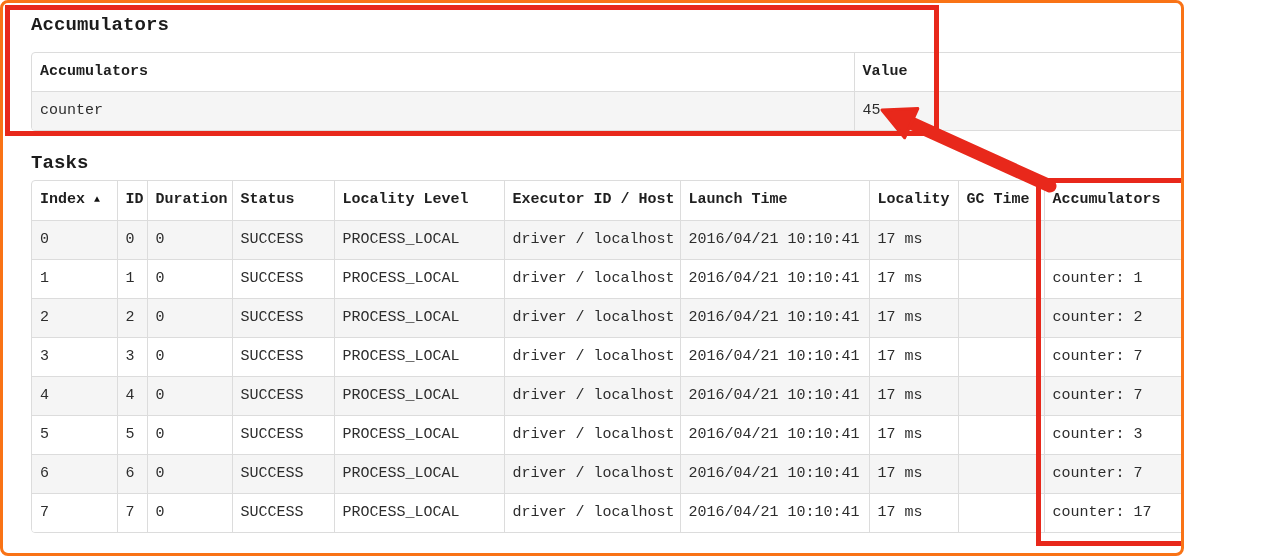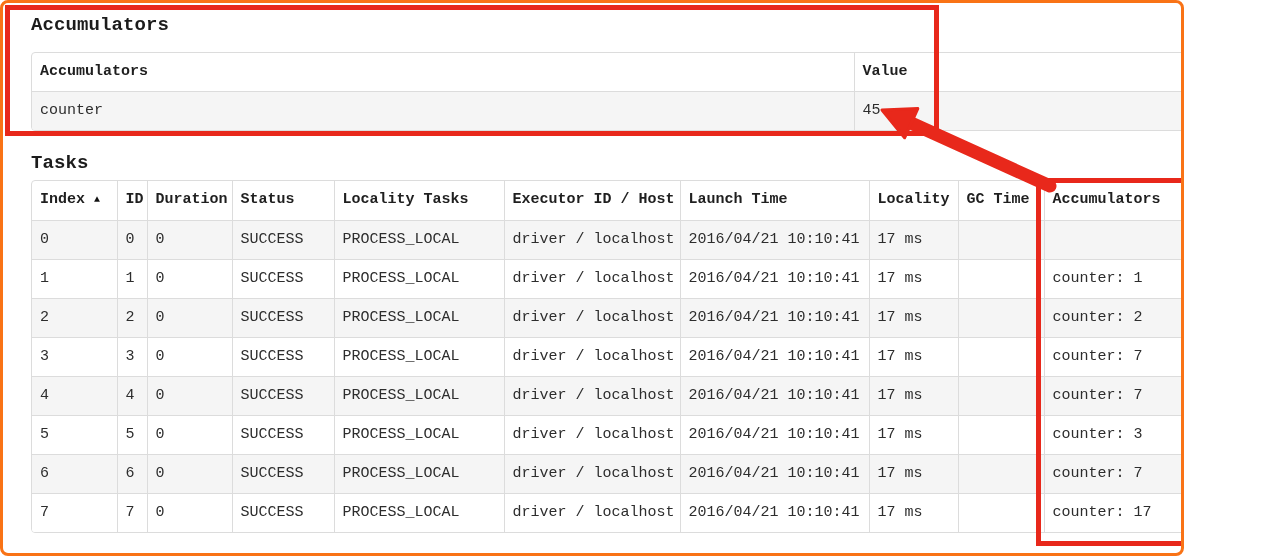--- a/index.html
+++ b/index.html
@@ -148,21 +148,21 @@
           <th>
             <span>ID</span>
           </th>
           <th>
             <span>Duration</span>
           </th>
           <th>
             <span>Status</span>
           </th>
           <th>
-            <span>Locality Tasks</span>
+            <span>Locality Level</span>
           </th>
           <th>
             <span>Executor ID / Host</span>
           </th>
           <th>
             <span>Launch Time</span>
           </th>
           <th>
             <span>Locality</span>
           </th>

